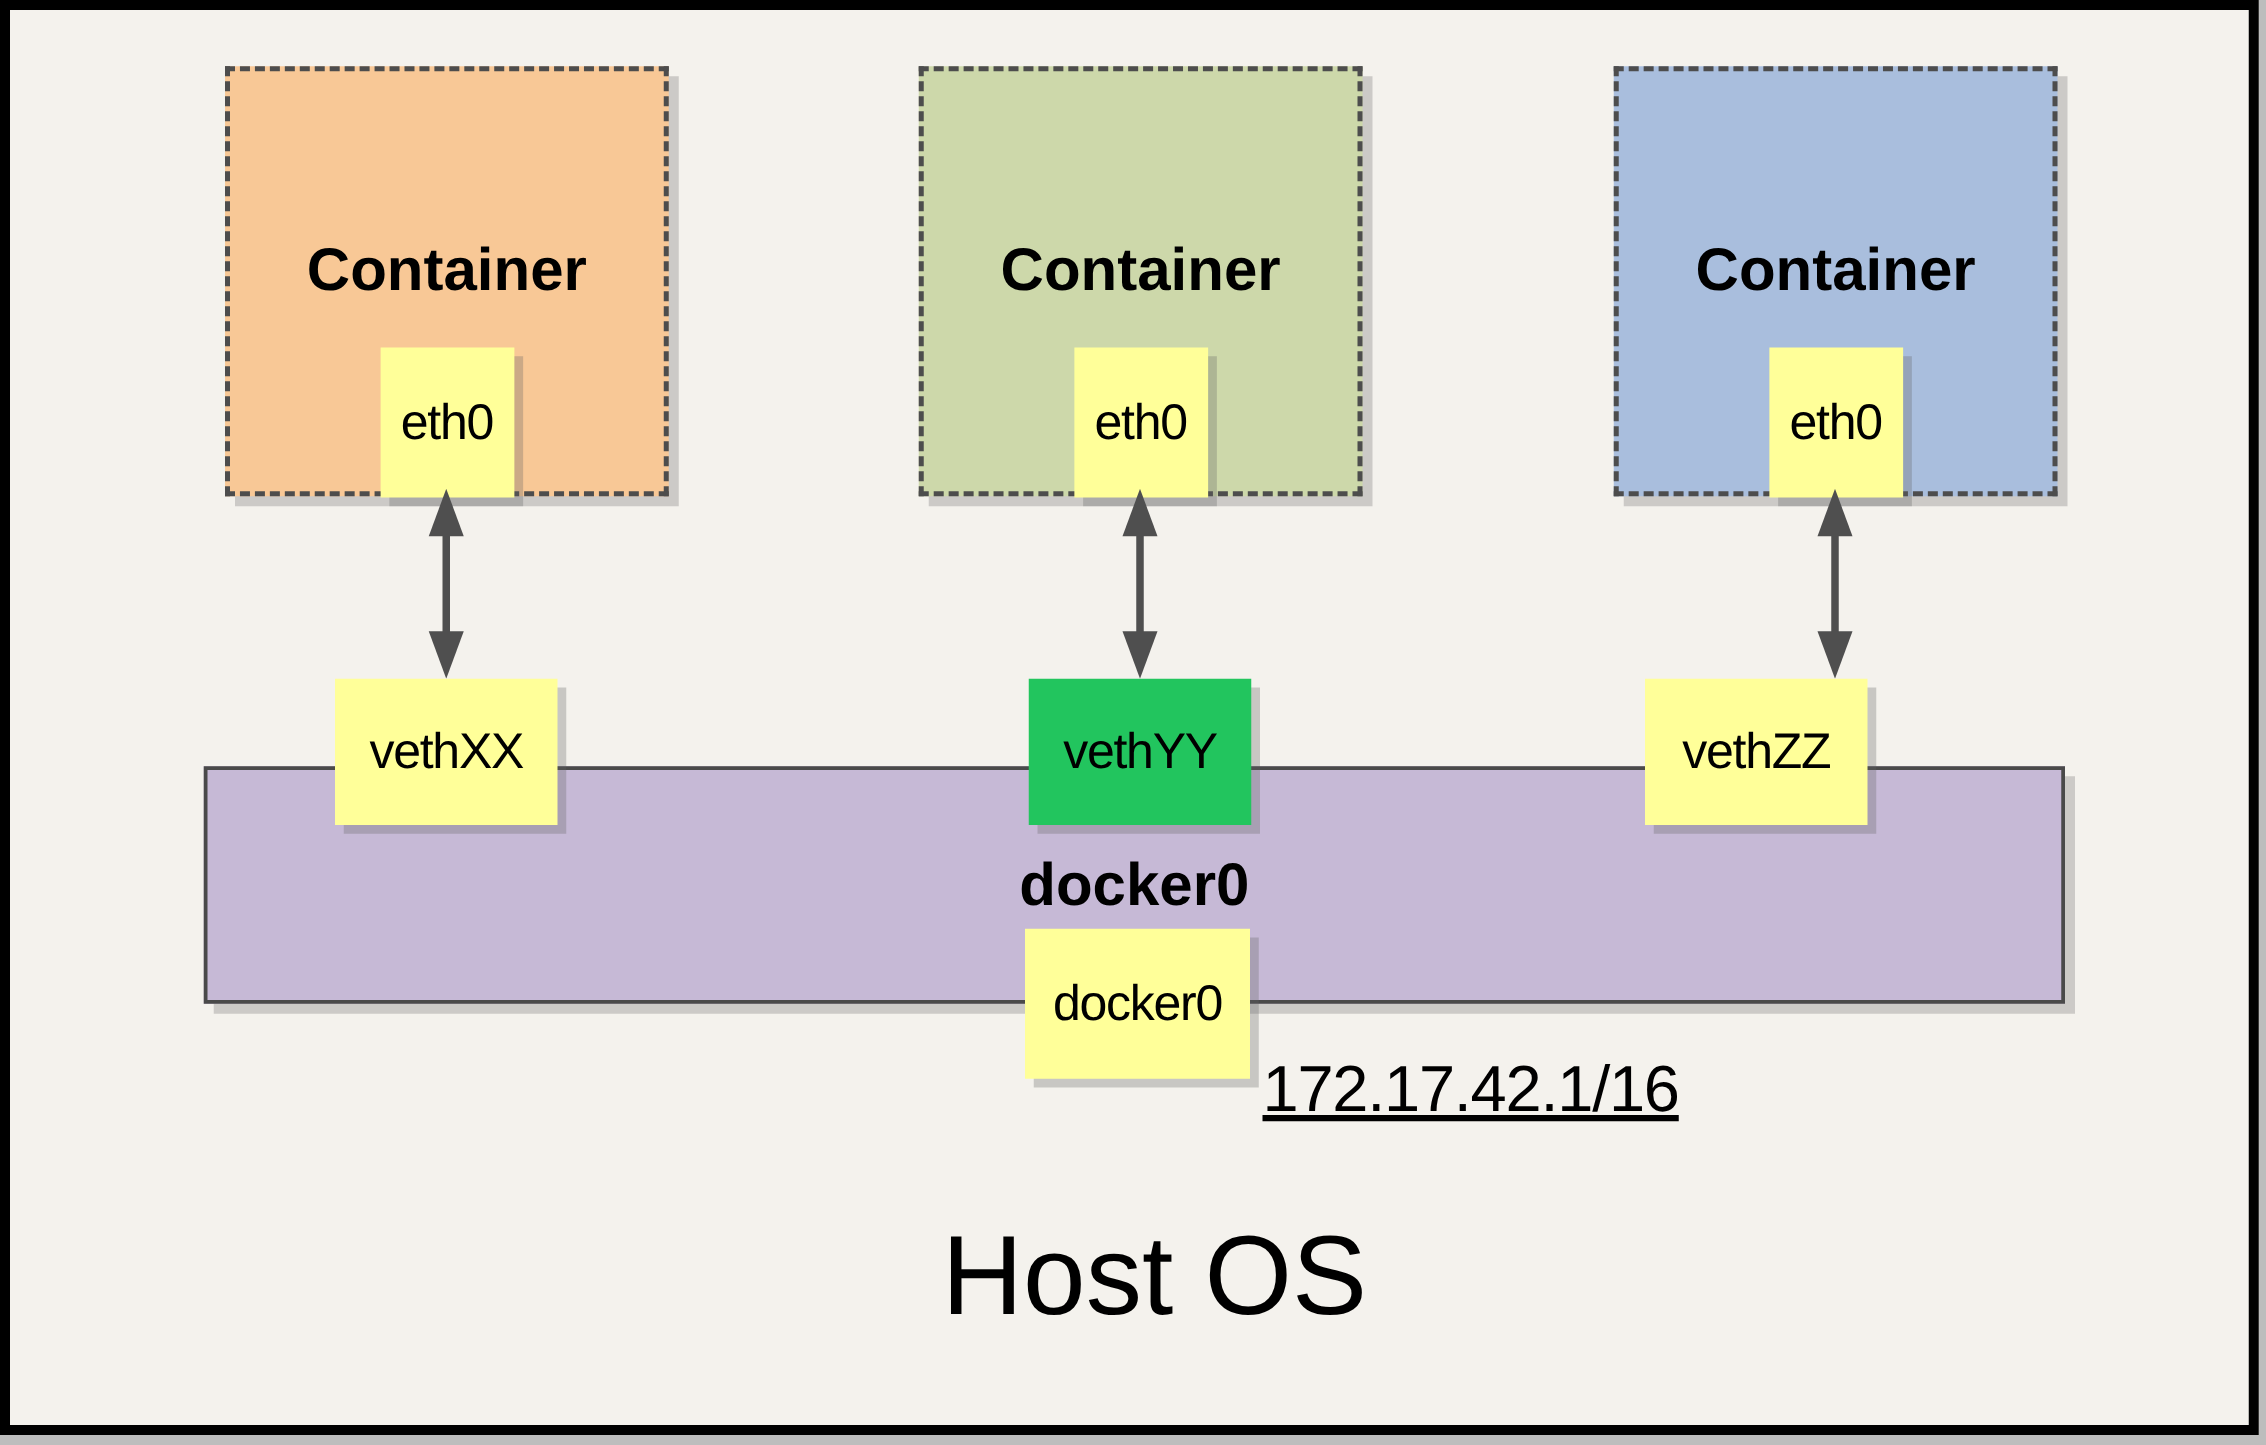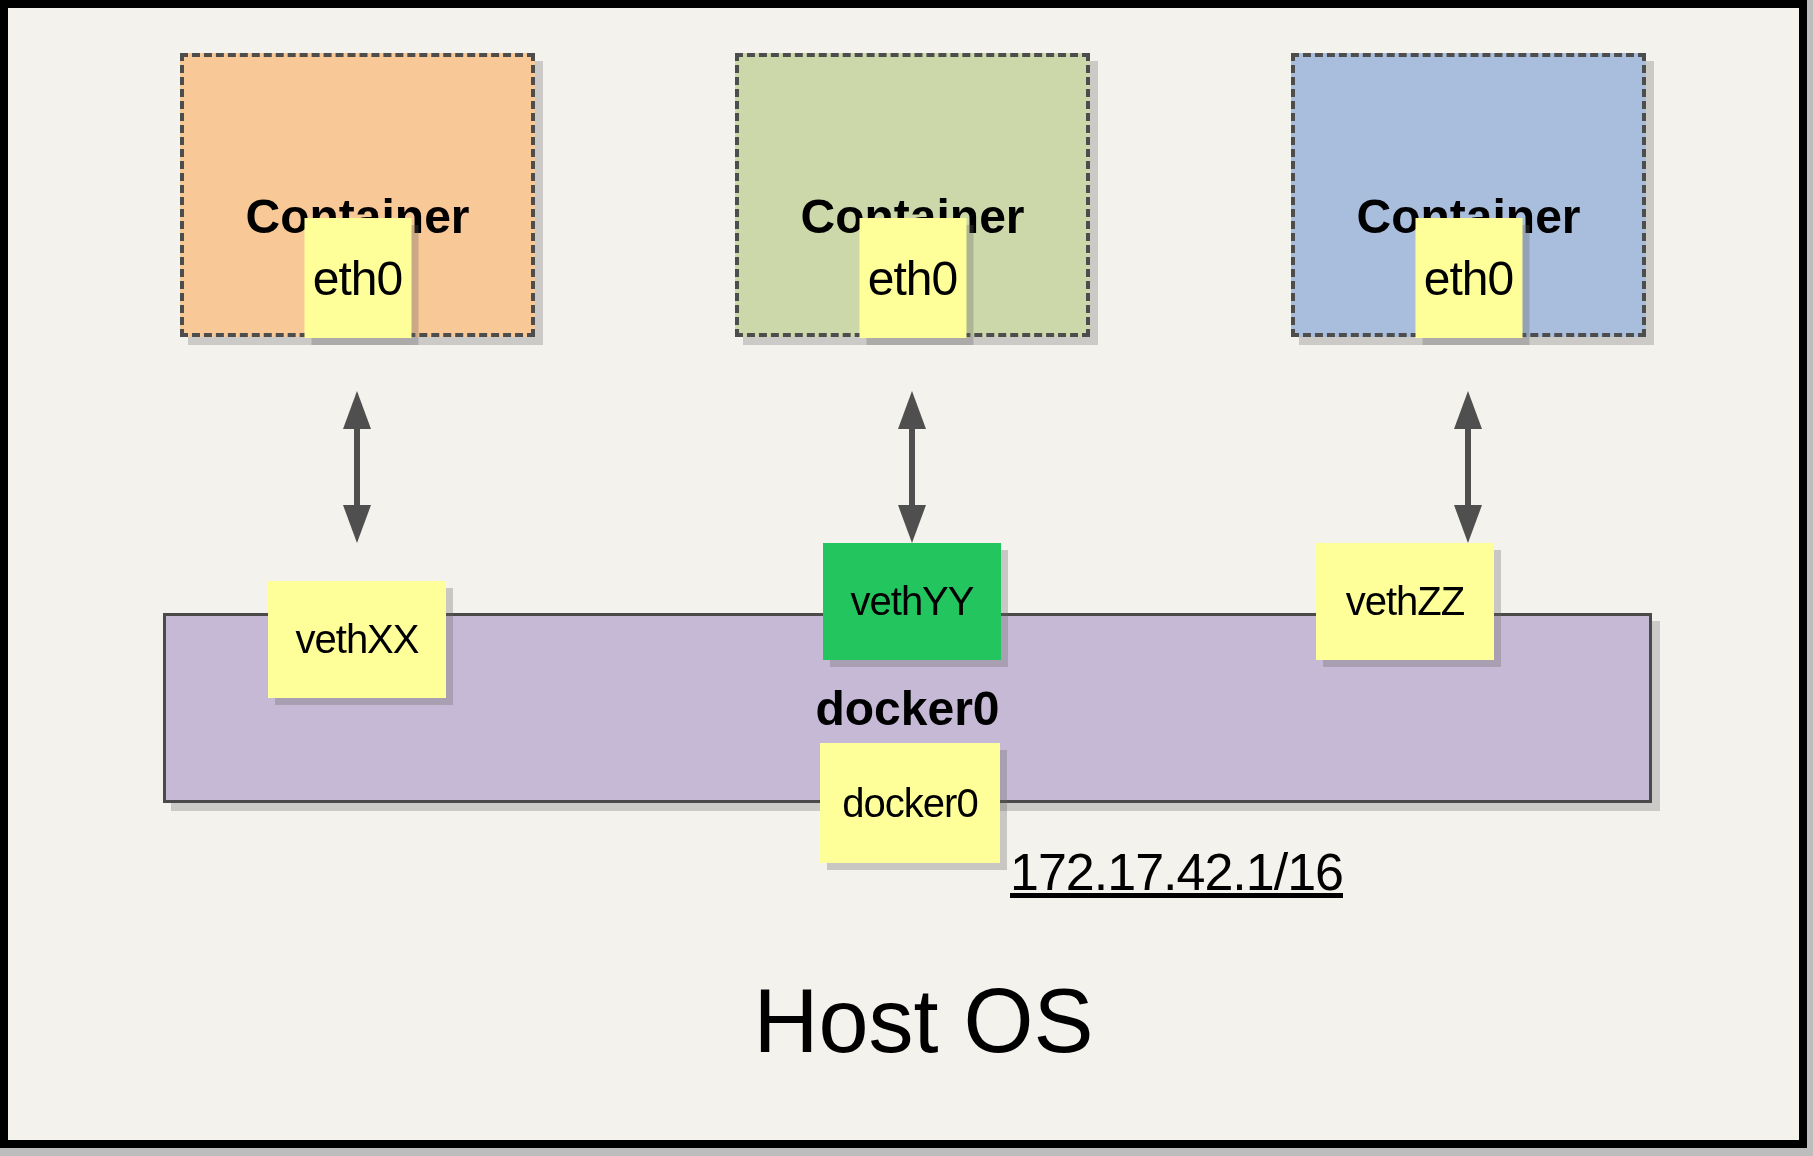--- a/index.html
+++ b/index.html
@@ -13,40 +13,40 @@
   .frame {
     position:absolute; left:0; top:0;
     box-sizing:border-box;
     width:1807px; height:1148px;
     border:8px solid #000;
     background:#f4f2ed;
   }
   
   .container-box {
     position:absolute; top:45px;
-    width:355px; height:284px;
+    width:355px; height:344px;
     box-sizing:border-box;
     border:4px dashed #4d4d4d;
     box-shadow:8px 8px 0 rgba(100,100,100,0.28);
   }
   .pos-c1 { left:172px; }
   .pos-c2 { left:727px; }
   .pos-c3 { left:1283px; }
   .container-title {
     position:absolute; left:0; width:100%; top:136px;
     text-align:center;
     font-weight:bold; font-size:48px; line-height:1;
   }
   .iface-box {
     position:absolute; left:50%; bottom:-5px;
     transform:translateX(-50%);
     width:107px; height:120px;
     box-shadow:7px 7px 0 rgba(100,100,100,0.30);
     display:flex; align-items:center; justify-content:center;
-    font-size:48px; letter-spacing:-1px;
+    font-size:40px; letter-spacing:-1px;
   }
   
   .arrow { position:absolute; top:383px; width:44px; height:152px; }
   .pos-a1 { left:327px; }
   .pos-a2 { left:882px; }
   .pos-a3 { left:1438px; }
   
   .bridge {
     position:absolute; left:155px; top:605px;
     width:1489px; height:190px;
@@ -125,21 +125,21 @@
   <svg class="arrow pos-a3" viewBox="0 0 44 152" xmlns="http://www.w3.org/2000/svg">
     <line x1="22" y1="30" x2="22" y2="122" stroke="#4f4f4f" stroke-width="6"></line>
     <polygon points="22,0 8,38 36,38" fill="#4f4f4f"></polygon>
     <polygon points="22,152 8,114 36,114" fill="#4f4f4f"></polygon>
   </svg>
 
   <div class="bridge" style="background-color: rgb(198, 185, 214);">
     <div class="bridge-title">docker0</div>
   </div>
 
-  <div class="veth-box pos-v1" style="background-color: rgb(255, 255, 153); margin-top: 38px;">
+  <div class="veth-box pos-v1" style="background-color: rgb(255, 255, 153);">
     <span>vethXX</span>
   </div>
   <div class="veth-box pos-v2" style="background-color: #22c55e;">
     <span>vethYY</span>
   </div>
   <div class="veth-box pos-v3" style="background-color: rgb(255, 255, 153);">
     <span>vethZZ</span>
   </div>
 
   <div class="docker-iface-box" style="background-color: rgb(255, 255, 153);">

